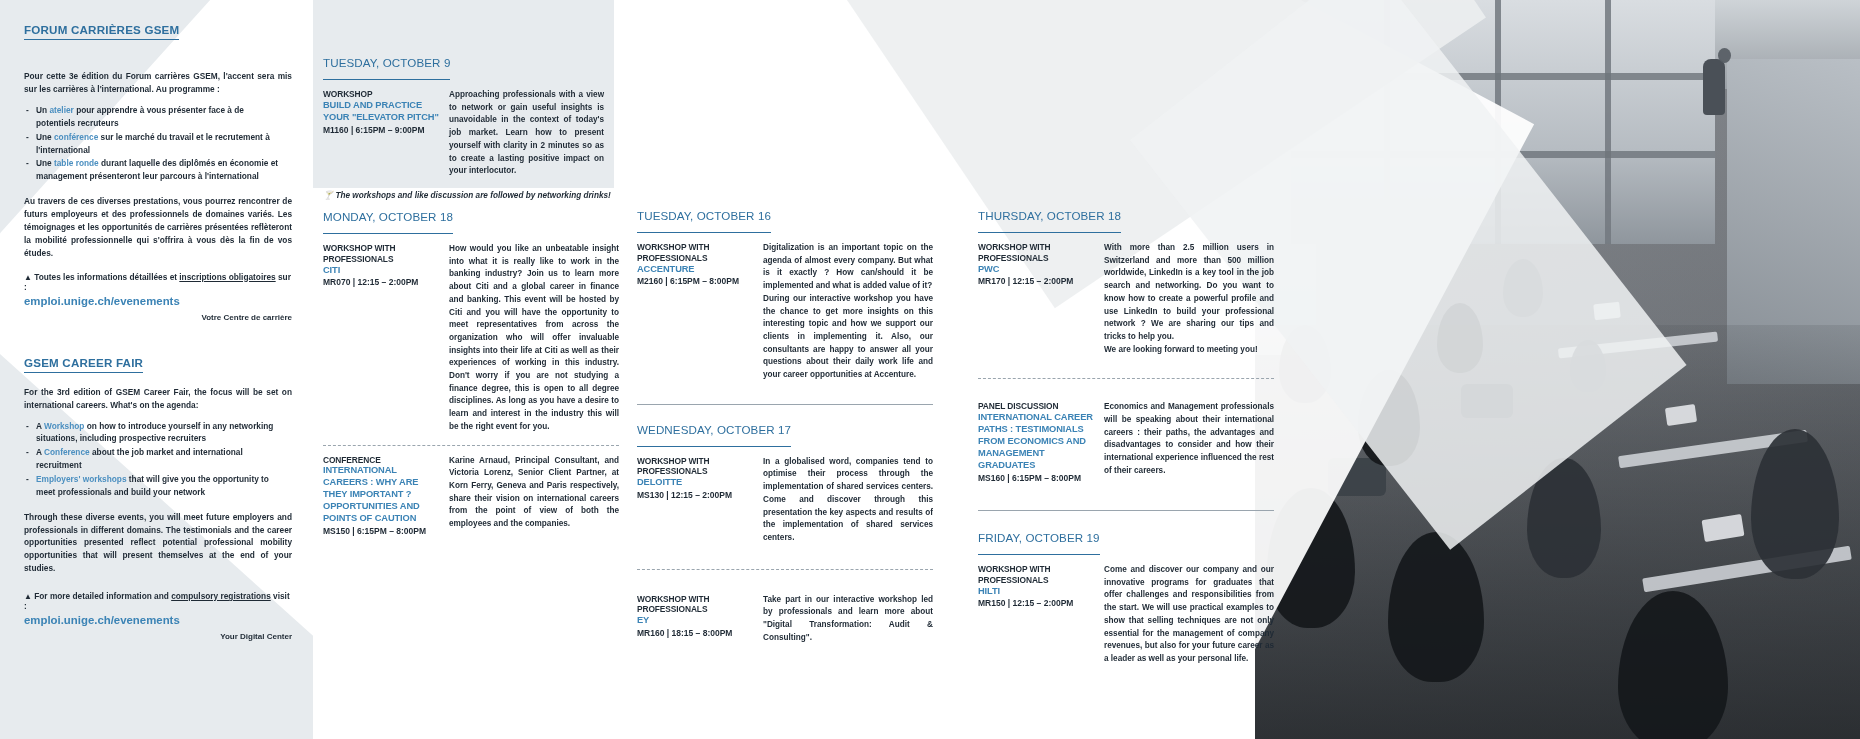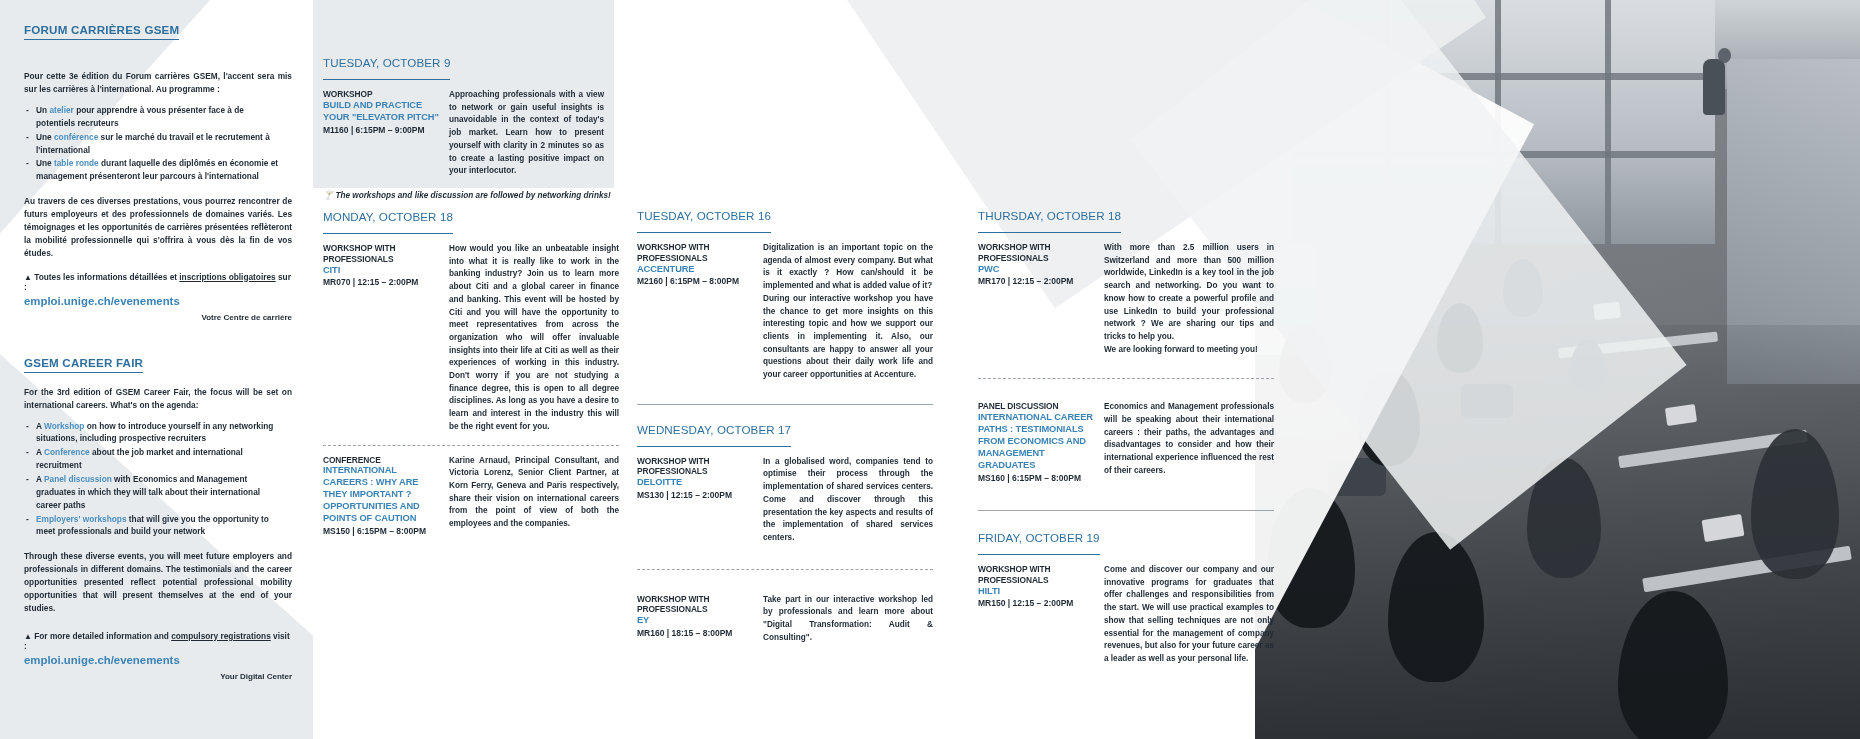--- a/index.html
+++ b/index.html
@@ -256,23 +256,20 @@
     <p class="body" style="margin-top:13px;">For the 3rd edition of GSEM Career Fair, the focus will be set on international careers. What's on the agenda:</p>
 
     <ul class="bul">
       <li>
         <span>A </span><span class="hl">Workshop</span><span> on how to introduce yourself in any networking situations, including prospective recruiters</span>
       </li>
       <li>
         <span>A </span><span class="hl">Conference</span><span> about the job market and international recruitment</span>
       </li>
       <li>
-        <span>A </span><span class="hl">Panel discussion</span><span> with Economics and Management graduates in which they will talk about their international career paths</span>
-      </li>
-      <li>
         <span></span><span class="hl">Employers' workshops</span><span> that will give you the opportunity to meet professionals and build your network</span>
       </li>
     </ul>
 
     <p class="body" style="margin-top:12px;">Through these diverse events, you will meet future employers and professionals in different domains. The testimonials and the career opportunities presented reflect potential professional mobility opportunities that will present themselves at the end of your studies.</p>
 
     <p class="warn-line" style="margin-top:16px;">
       <span class="warn-ico">▲</span>
       <span>For more detailed information and </span><span class="u">compulsory registrations</span><span> visit :</span>
     </p>

